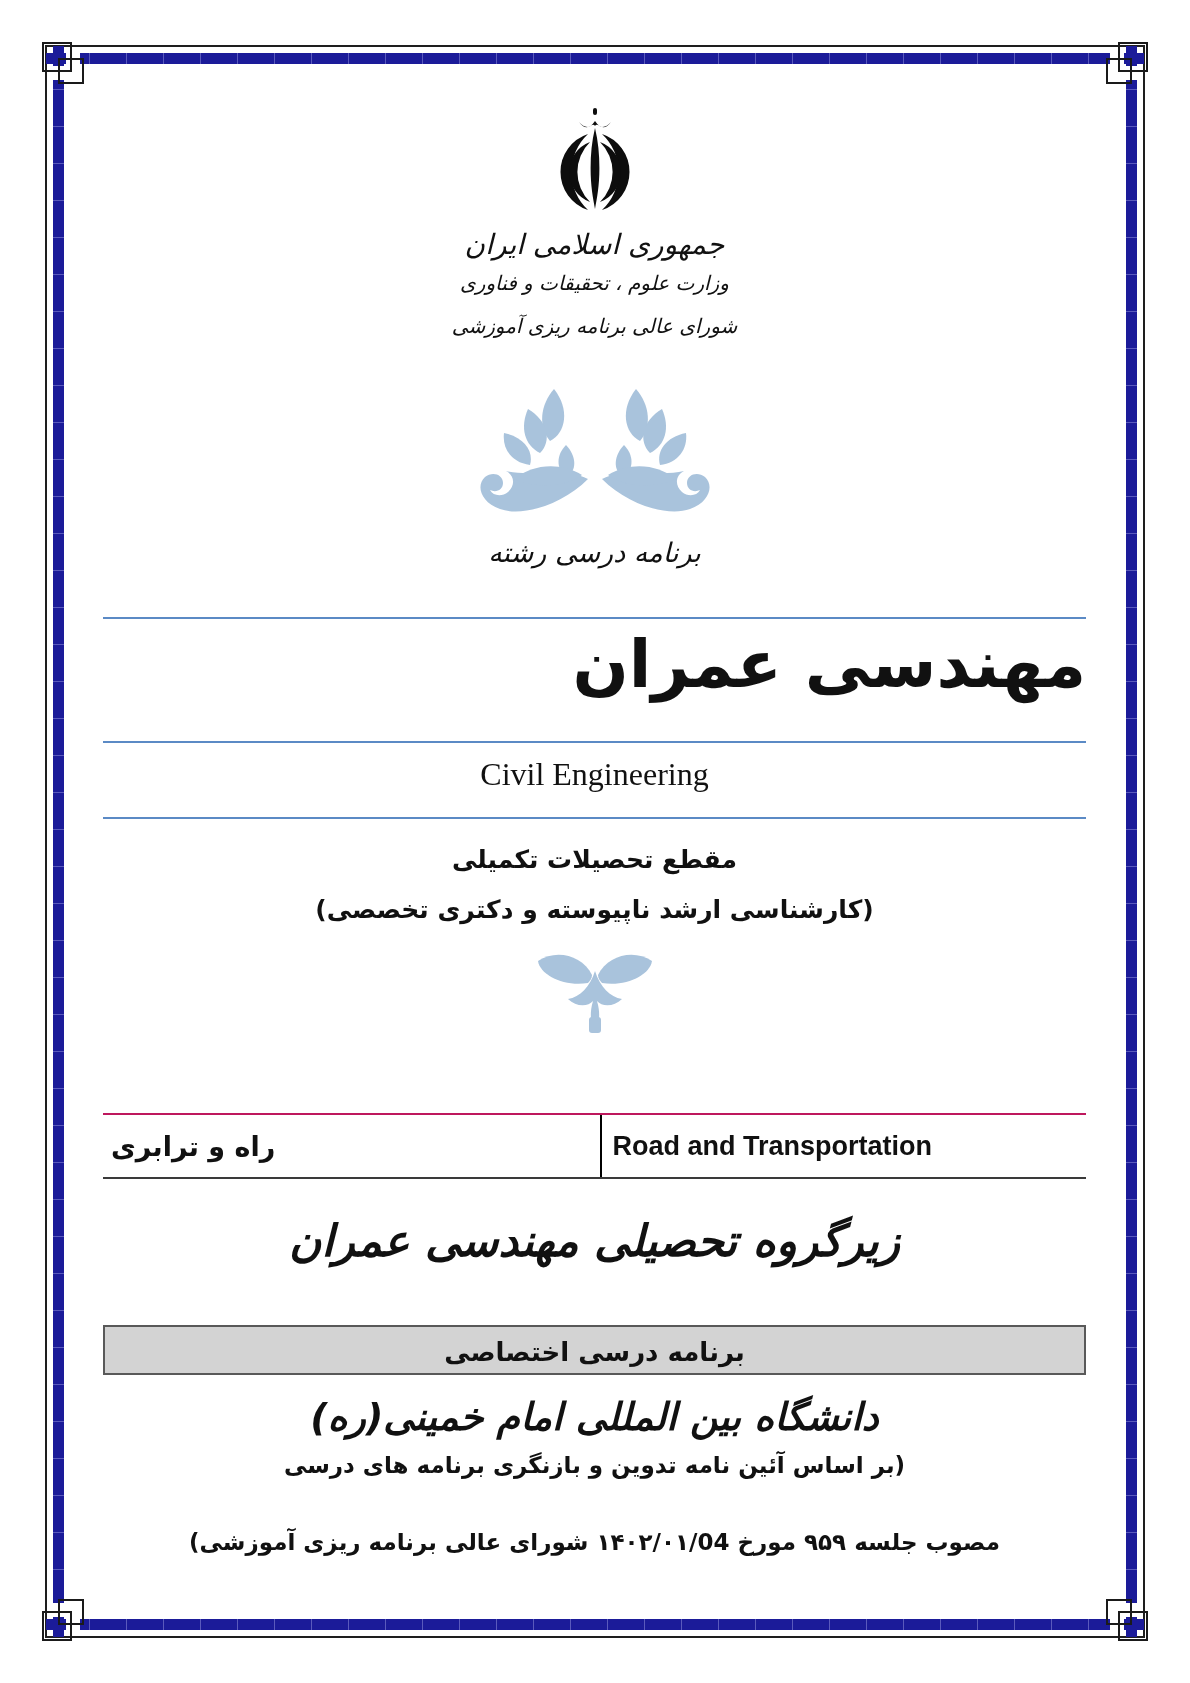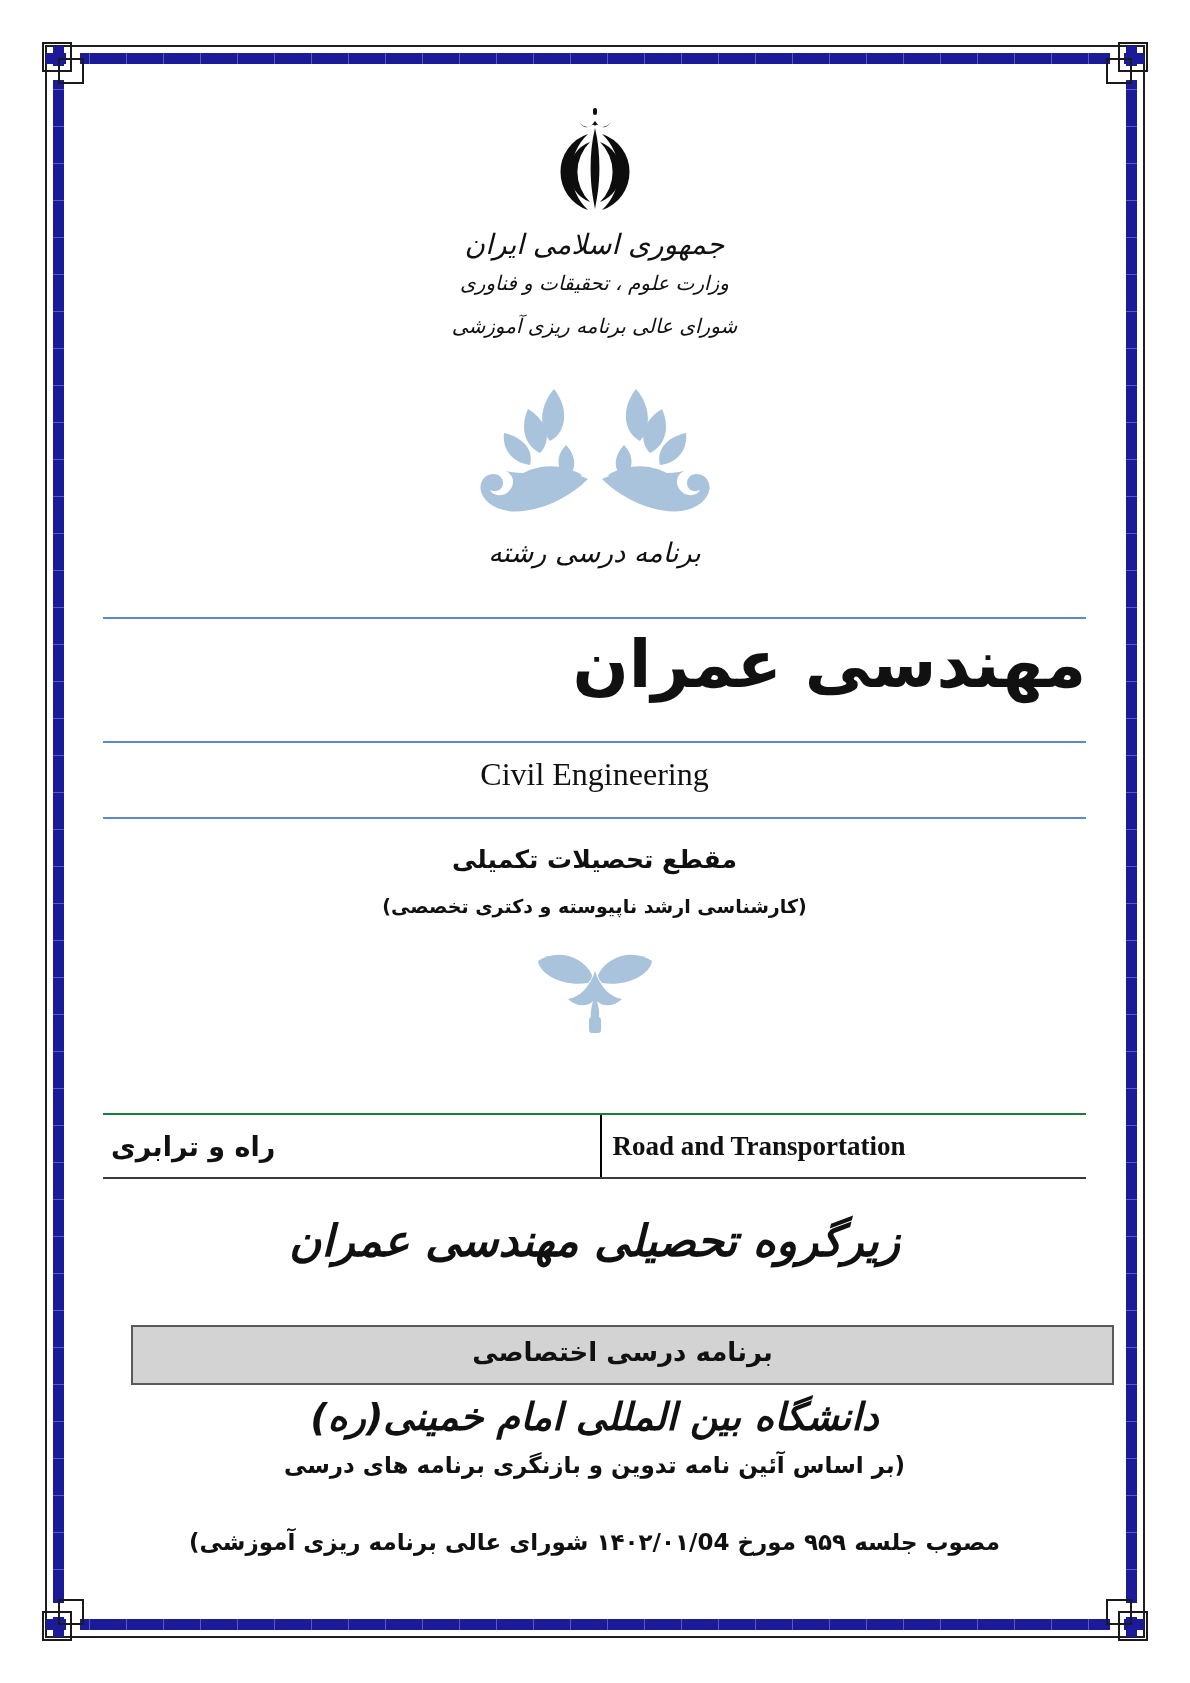--- a/index.html
+++ b/index.html
@@ -39,33 +39,33 @@
   .hdr3{top:314px;font-size:20px;}
   .floral{top:383px;}
   .floral svg{vertical-align:top;}
   .intro{top:537px;font-size:27px;}
   .rule1{top:617px;}
   .title-fa{top:626px;font-size:66px;font-weight:bold;text-align:right;}
   .rule2{top:741px;}
   .title-en{top:756px;font-size:32px;font-weight:normal;font-family:"Liberation Serif",serif;}
   .rule3{top:817px;}
   .level1{top:845px;font-size:25px;font-weight:bold;}
-  .level2{top:895px;font-size:19px;font-weight:bold;}
+  .level2{top:895px;font-size:25px;font-weight:bold;}
   .mini-orn{top:945px;}
   .grayesh{top:1038px;font-size:36px;}
   .orient-table{top:1113px;height:62px;display:flex;align-items:stretch;
-      border-top:2px solid #15803d;border-bottom:2px solid #3a3a3a;}
+      border-top:2px solid #be185d;border-bottom:2px solid #3a3a3a;}
   .orient-fa{width:50.6%;display:flex;align-items:center;justify-content:flex-end;
       direction:rtl;font-weight:bold;font-size:27px;padding-left:8px;box-sizing:border-box;}
   .orient-div{width:2px;background:#000;}
   .orient-en{flex:1;display:flex;align-items:center;justify-content:flex-start;
-      font-weight:bold;font-size:27px;font-family:Liberation Serif, serif;padding-left:10px;}
+      font-weight:bold;font-size:27px;font-family:Liberation Sans, sans-serif;padding-left:10px;}
   .subgroup{top:1215px;font-size:44px;font-weight:bold;}
-  .banner{top:1325px;height:60px;line-height:50px;background:#d3d3d3;
-      border:2px solid #595959;box-sizing:border-box;font-weight:bold;font-size:26px;margin-left:28px;}
+  .banner{top:1325px;height:50px;line-height:50px;background:#d3d3d3;
+      border:2px solid #595959;box-sizing:border-box;font-weight:bold;font-size:26px;}
   .university{top:1395px;font-size:38px;font-weight:bold;}
   .foot1{top:1452px;font-size:23px;font-weight:bold;}
   .foot2{top:1529px;font-size:23px;font-weight:bold;}
 </style>
 </head>
 <body>
 
 <div class="page">
 
   <div class="frame-outer"></div>

